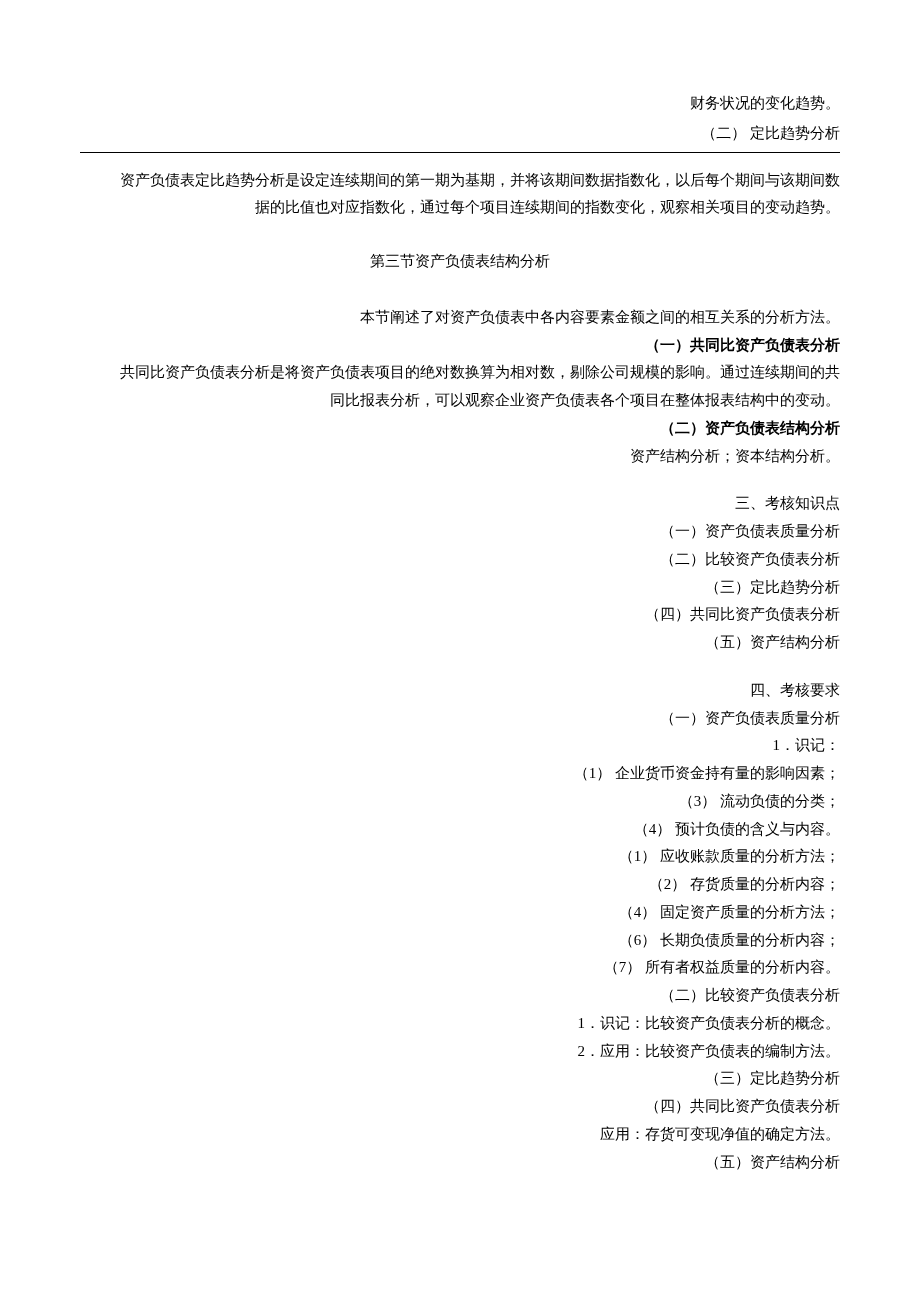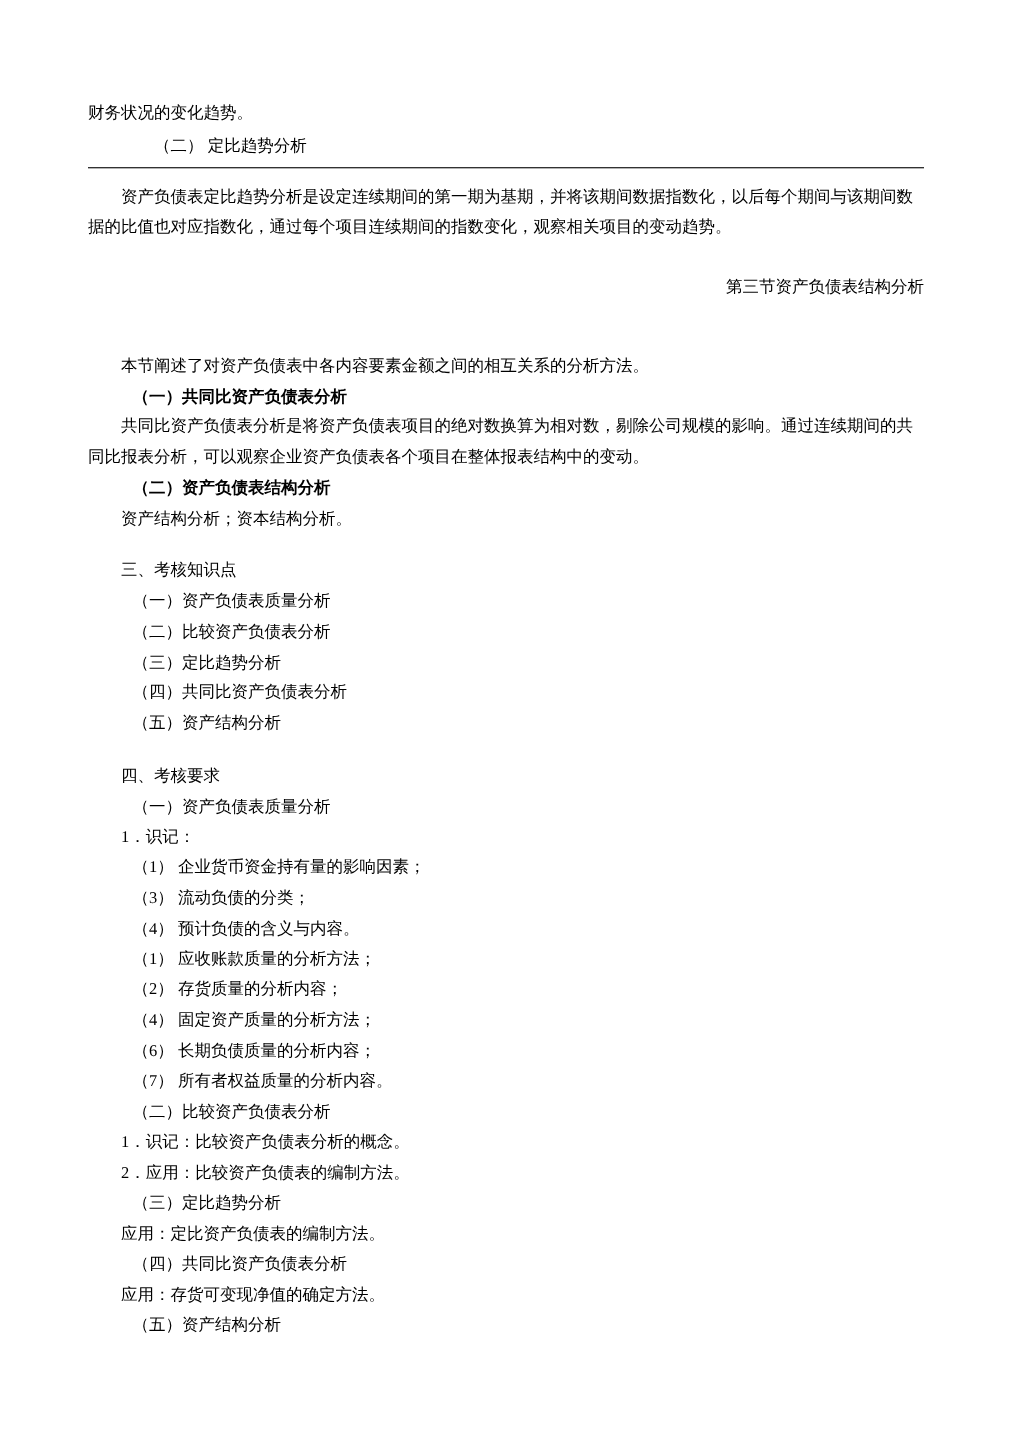--- a/index.html
+++ b/index.html
@@ -1,18 +1,19 @@
 <!DOCTYPE html>
 <html><head>
   <meta charset="utf-8">
   <style>
     * {
       margin: 0;
       padding: 0;
       box-sizing: border-box;
+      text-align: right;
     }
     body {
       font-family: "SimSun", "宋体", serif;
       font-size: 15px;
       line-height: 1.85;
       color: #000;
       background: #fff;
       width: 920px;
       padding: 90px 80px 60px 80px;
     }
@@ -25,22 +26,22 @@
     }
     .hr-line {
       border: none;
       border-top: 1px solid #000;
       margin: 4px 0 14px 0;
     }
     .para {
       text-indent: 2em;
     }
     .section-title {
-      text-align: right;
-      margin: 26px 0 44px 0;
+      text-align: center;
+      margin: 26px 0 28px 0;
     }
     .indent1 {
       text-indent: 2em;
     }
     .indent2 {
       text-indent: 2.7em;
       font-weight: bold;
     }
     .block {
       margin-top: 20px;
@@ -89,18 +90,17 @@
   <div class="list-item">（4）  预计负债的含义与内容。</div>
   <div class="list-item">（1）  应收账款质量的分析方法；</div>
   <div class="list-item">（2）  存货质量的分析内容；</div>
   <div class="list-item">（4）  固定资产质量的分析方法；</div>
   <div class="list-item">（6）  长期负债质量的分析内容；</div>
   <div class="list-item">（7）  所有者权益质量的分析内容。</div>
   <div class="list-item">（二）比较资产负债表分析</div>
   <div class="num-item">1．识记：比较资产负债表分析的概念。</div>
   <div class="num-item">2．应用：比较资产负债表的编制方法。</div>
   <div class="list-item">（三）定比趋势分析</div>
-  <div class="num-item">应用：定比资产负债表的编制方法。</div>
   <div class="list-item">（四）共同比资产负债表分析</div>
   <div class="num-item">应用：存货可变现净值的确定方法。</div>
   <div class="list-item">（五）资产结构分析</div>
 
 </div>
 
 </body></html>

